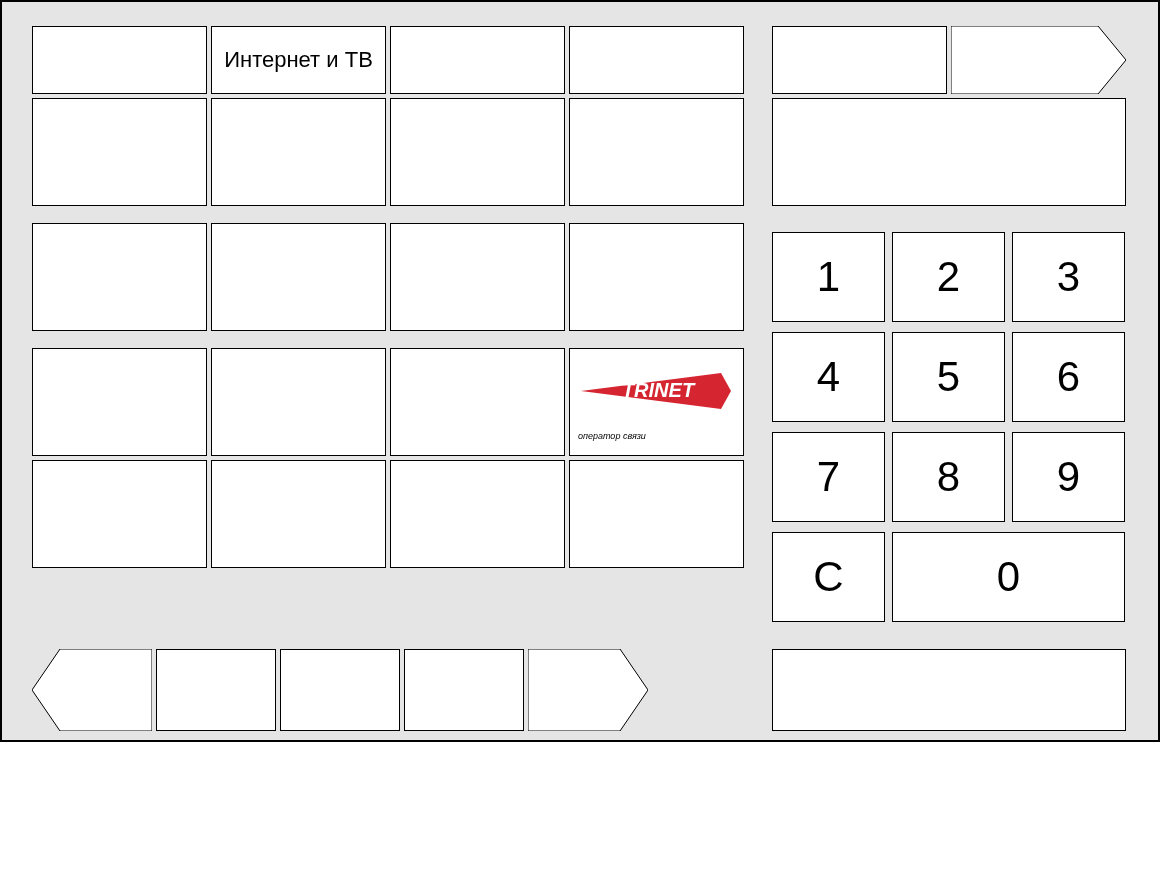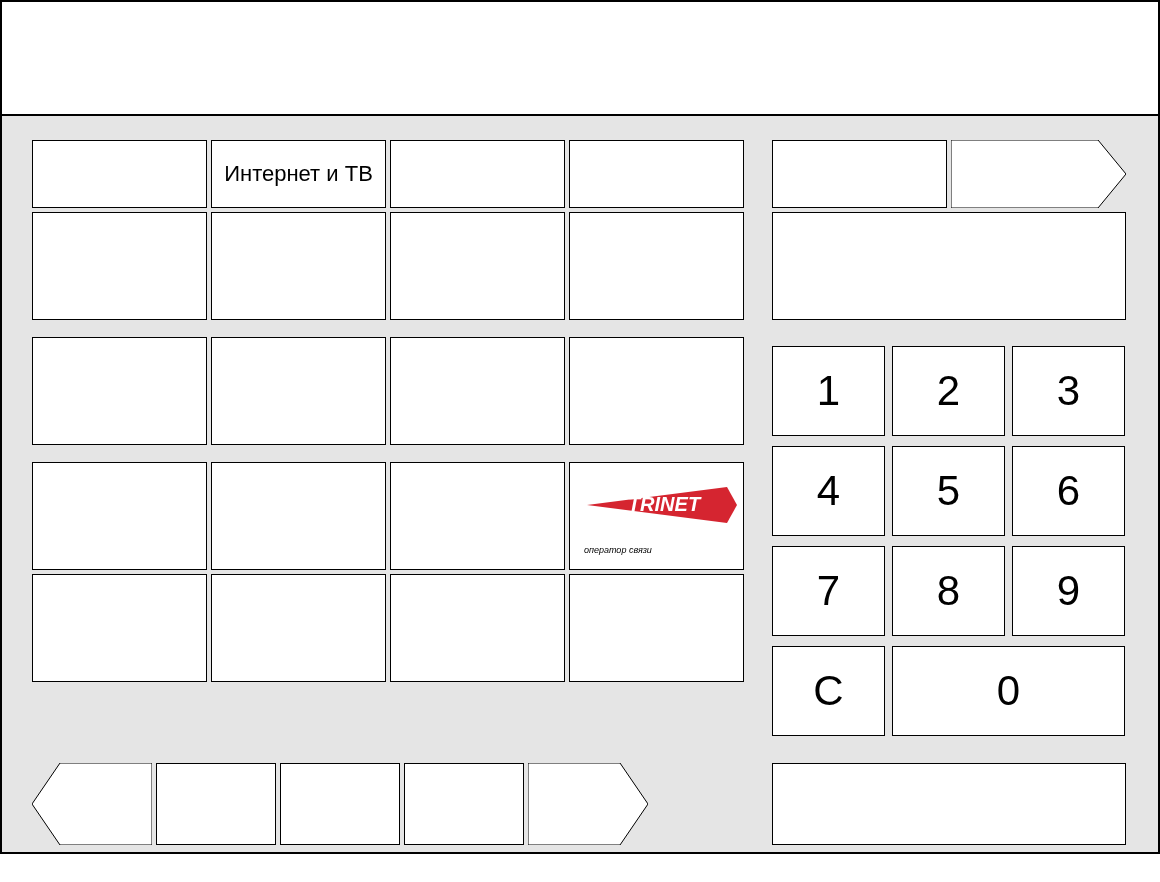--- a/index.html
+++ b/index.html
@@ -8,24 +8,24 @@
       padding: 0;
     }
     body {
       width: 1160px;
       height: 882px;
       font-family: Arial, sans-serif;
       background: #fff;
     }
     .outer {
       width: 1160px;
-      height: 854px;
+      height: 742px;
       border: 2px solid #000;
       display: flex;
-      flex-direction: column;
+      flex-direction: row;
     }
     .top-bar {
       height: 114px;
       background: #fff;
       border-bottom: 2px solid #000;
     }
     .main-area {
       flex: 1;
       background: #e5e5e5;
       position: relative;
@@ -56,21 +56,21 @@
       position: absolute;
     }
     .logo-wrap {
       display: flex;
       flex-direction: column;
       align-items: flex-start;
       position: relative;
       width: 100%;
       height: 100%;
       justify-content: center;
-      padding-left: 12px;
+      padding-left: 6px;
     }
     .logo-tag {
       font-size: 9px;
       font-style: italic;
       color: #000;
       margin-top: 12px;
       margin-left: 2px;
     }
   </style>
 </head>

